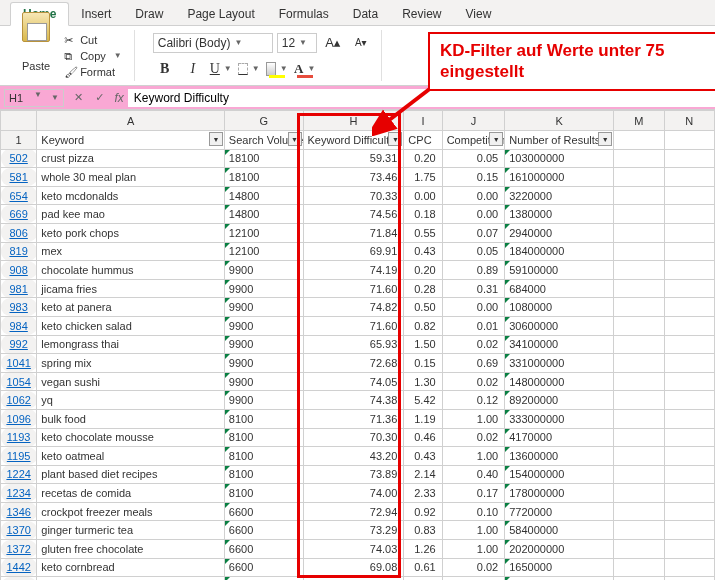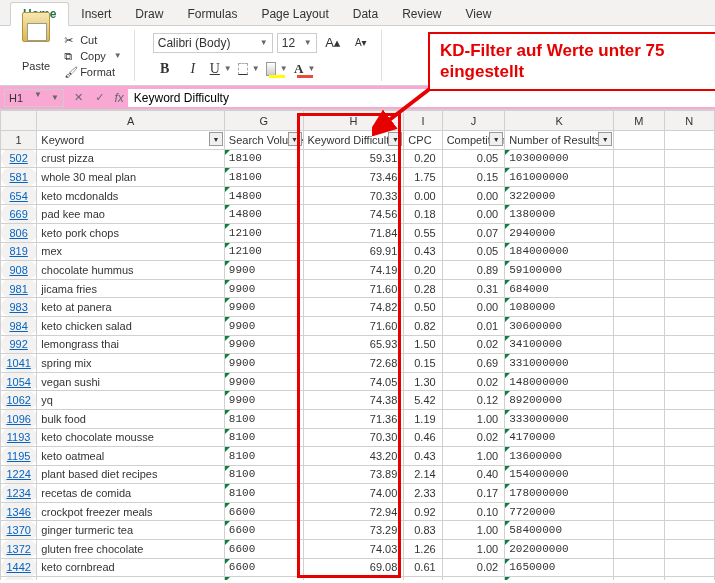--- a/index.html
+++ b/index.html
@@ -16,21 +16,21 @@
 .paste-btn { display: flex; flex-direction: column; align-items: center; gap: 18px; padding: 2px 6px; cursor: pointer; }
 .paste-icon { width: 28px; height: 30px; background: linear-gradient(#f7e7b5, #d9b84a); border: 1px solid #b8923d; border-radius: 2px; position: relative; }
 .paste-icon::after { content: ""; position: absolute; top: 10px; left: 4px; width: 18px; height: 16px; background: #fff; border: 1px solid #999; }
 .small-label { font-size: 11px; }
 .mini-btns { display: flex; flex-direction: column; gap: 2px; }
 .mini-btn { display: flex; align-items: center; gap: 4px; font-size: 11px; padding: 1px 4px; cursor: pointer; }
 .mini-btn .ico { width: 12px; height: 12px; display: inline-block; }
 
 .font-group { display: flex; flex-direction: column; gap: 4px; }
 .font-row { display: flex; gap: 4px; align-items: center; }
-.combo { border: 1px solid #ccc; background: #fff; padding: 2px 4px; display: flex; align-items: center; justify-content: space-between; font-size: 12px; }
+.combo { border: 1px solid #ccc; background: #fff; padding: 2px 4px; display: flex; align-items: center; justify-content: flex-start; font-size: 12px; }
 .combo.font { width: 120px; }
 .combo.size { width: 40px; }
 .chev { font-size: 8px; color: #666; margin-left: 4px; }
 .fmt-btn { width: 24px; height: 22px; display: flex; align-items: center; justify-content: center; border: 1px solid transparent; cursor: pointer; position: relative; }
 .b { font-weight: bold; font-family: "Times New Roman", serif; font-size: 14px; }
 .i { font-style: italic; font-family: "Times New Roman", serif; font-size: 14px; }
 .u { text-decoration: underline; font-family: "Times New Roman", serif; font-size: 14px; }
 .border-ico { width: 12px; height: 12px; border: 1px solid #333; border-top: 1px dashed #aaa; border-left: 1px dashed #aaa; border-right: 1px dashed #aaa; }
 .fill-ico { width: 14px; height: 14px; background: linear-gradient(#fff, #ccc); border: 1px solid #999; }
 .fill-bar { position: absolute; bottom: 1px; left: 3px; right: 3px; height: 3px; background: #ffff00; }
@@ -51,21 +51,21 @@
 
 .grid-wrap { position: relative; overflow: hidden; height: 470px; }
 table { border-collapse: collapse; table-layout: fixed; width: 100%; }
 th, td { border: 1px solid #d0d0d0; padding: 0 4px; height: 18.6px; font-size: 11px; white-space: nowrap; overflow: hidden; text-align: left; vertical-align: middle; }
 .colhdr th { background: #f3f2f1; text-align: center; font-weight: normal; color: #333; height: 20px; position: relative; }
 .rowhdr { background: #f3f2f1; text-align: center !important; width: 36px; color: #333; }
 .corner { background: #f3f2f1; width: 36px; }
 .fcell { position: relative; }
 .fcell .farrow { position: absolute; right: 1px; top: 1px; width: 14px; height: 14px; border: 1px solid #999; background: #f0f0f0; display: flex; align-items: center; justify-content: center; font-size: 7px; color: #333; cursor: pointer; }
 .num { text-align: right; padding-right: 6px; }
-.greentri { position: relative; font-family: Liberation Mono, monospace; }
+.greentri { position: relative; }
 .greentri::before { content: ""; position: absolute; top: 0; left: 0; border-top: 5px solid #0a8043; border-right: 5px solid transparent; }
 .link { color: #0563c1; text-decoration: underline; border-radius: 9px; }
 
 
 .highlight-col { position: absolute; top: 113px; left: 297px; width: 104px; height: 465px; border: 3px solid #e60000; pointer-events: none; }
 
 
 .arrow-svg { position: absolute; top: 76px; left: 372px; width: 80px; height: 60px; pointer-events: none; }
 
 
@@ -78,22 +78,22 @@
 .cM { width: 50px; }
 .cN { width: 50px; }
 </style>
 </head>
 <body>
 
 <div class="tabs">
   <div class="tab active">Home</div>
   <div class="tab">Insert</div>
   <div class="tab">Draw</div>
+  <div class="tab">Page Layout</div>
   <div class="tab">Formulas</div>
-  <div class="tab">Page Layout</div>
   <div class="tab">Data</div>
   <div class="tab">Review</div>
   <div class="tab">View</div>
 </div>
 
 <div class="ribbon">
   <div class="ribbon-group">
     <div class="paste-btn">
       <div class="paste-icon"></div>
       <span class="small-label">Paste</span>

